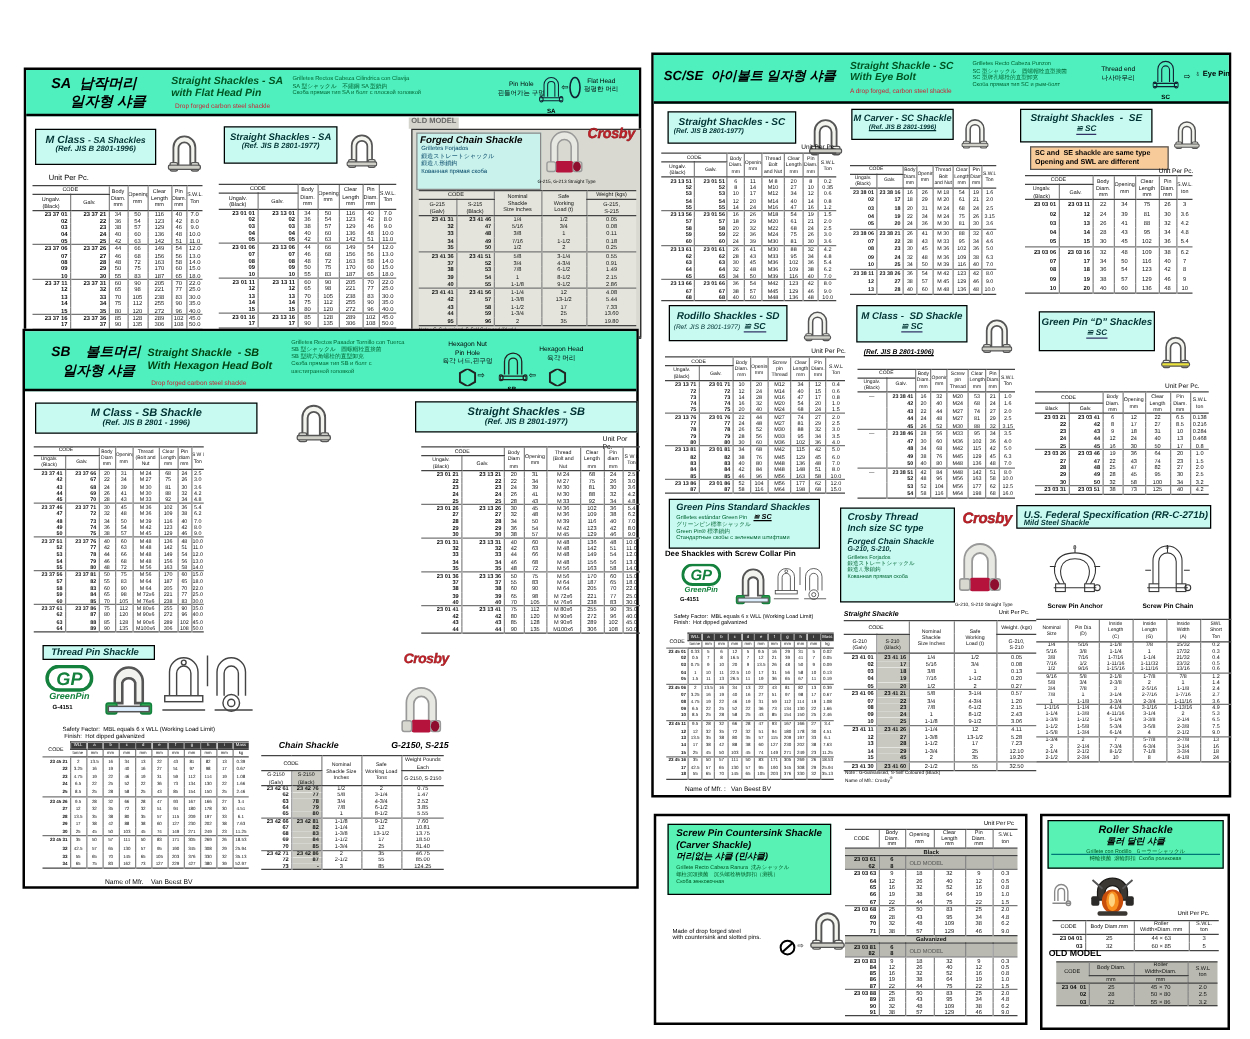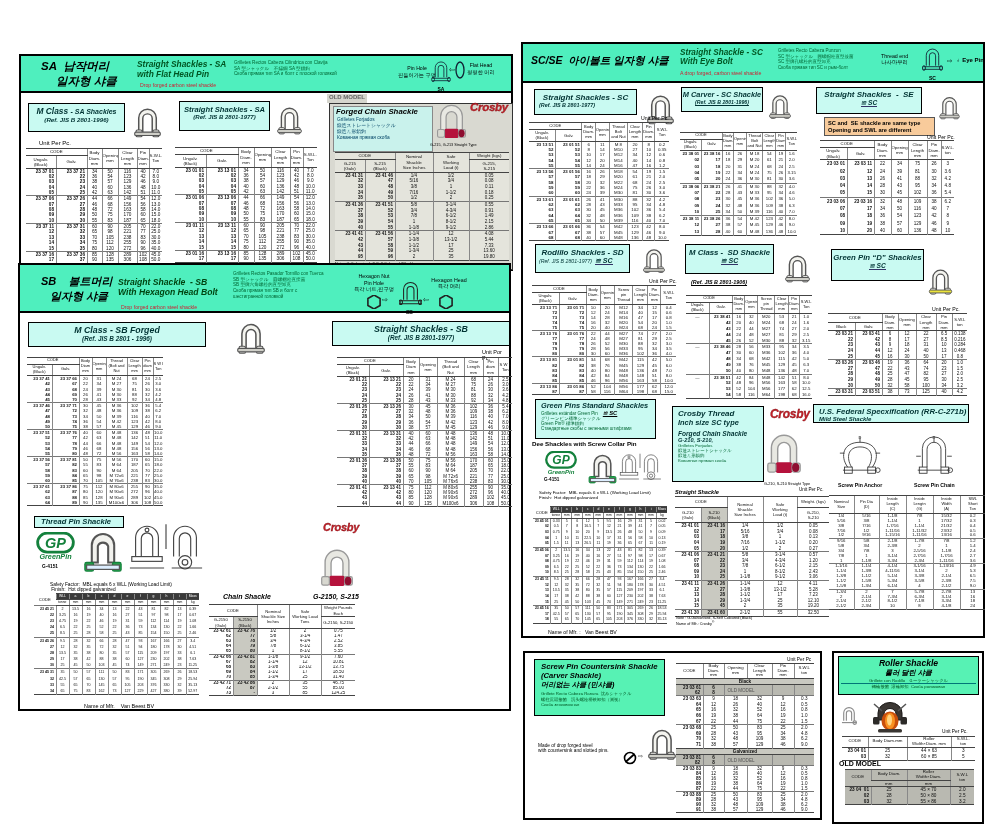--- a/index.html
+++ b/index.html
@@ -2399,21 +2399,21 @@
 <div class="abs" style="left:386px;top:44px;font-size:5px;font-weight:bold;">SB</div>
 <div class="abs" style="left:403px;top:31px;font-size:7px;">⇦</div>
 
 <svg class="abs" width="14" height="14" viewBox="0 0 14 14" style="left:419.0px;top:30.0px;">
           <polygon points="13.1,10.5 7.0,14.0 0.9,10.5 0.9,3.5 7.0,0.0 13.1,3.5" fill="none" stroke="#222" stroke-width="1.6"></polygon>
         </svg>
 <div class="abs" style="left:406px;top:12px;font-size:5.3px;text-align:center;width:46px;">Hexagon Head<br>육각 머리</div>
 </div>
 
 <div class="tbox" style="left:8px;top:57px;width:178px;height:25px;">
-        <div class="bi" style="font-size:8.8px;margin-top:1.5px;">M Class - SB Forged</div>
+        <div class="bi" style="font-size:8.8px;margin-top:1.5px;">M Class - SB Shackle</div>
         <div class="bi" style="font-size:6.4px;">(Ref. JIS B 2801 - 1996)</div>
       </div>
 
 <svg class="abs" width="28" height="46" viewBox="0 0 40 58" style="left:217.0px;top:52.0px;">
         <path d="M7 40 L7 20 A13 13 0 0 1 33 20 L33 40 L27 40 L27 21 A7 7 0 0 0 13 21 L13 40 Z" fill="#f4f4ef" stroke="#555" stroke-width="2.2"></path>
         <rect x="3" y="38" width="9" height="10" rx="2" fill="#f4f4ef" stroke="#555" stroke-width="1.6"></rect>
         <rect x="28" y="38" width="9" height="10" rx="2" fill="#f4f4ef" stroke="#555" stroke-width="1.6"></rect>
         <rect x="1" y="41" width="38" height="5" rx="2" fill="#cfcfc8" stroke="#555" stroke-width="1.6"></rect>
       </svg>
 

